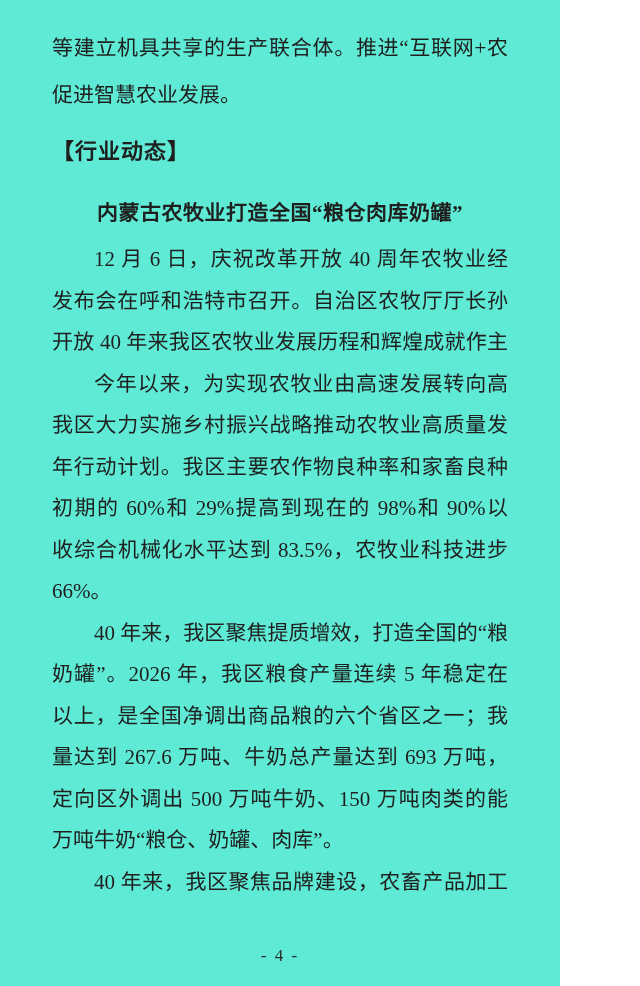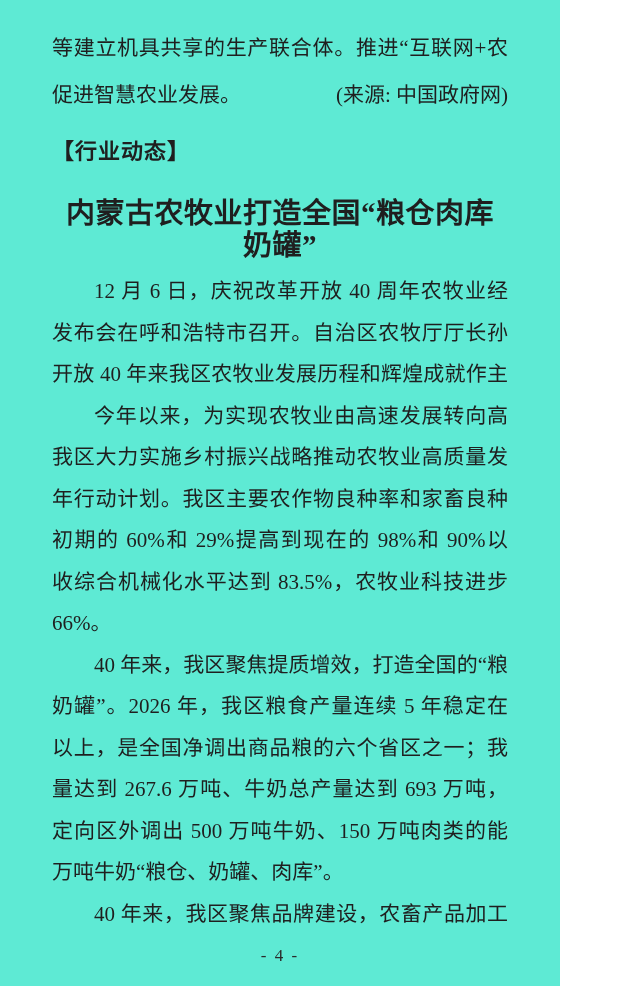--- a/index.html
+++ b/index.html
@@ -46,21 +46,21 @@
     margin-top: 18px;
     font-family: "Liberation Sans", "DejaVu Sans", sans-serif;
     font-weight: bold;
     font-size: 22px;
     line-height: 30px;
     letter-spacing: 1px;
   }
   
   .article-title {
     margin: 30px 0 0 0;
-    font-size: 29px;
+    font-size: 21px;
     font-weight: bold;
     text-align: center;
     line-height: 32px;
     letter-spacing: 0.5px;
     font-family: "Liberation Serif", "DejaVu Serif", serif;
   }
   
   .article {
     margin-top: 10px;
     font-size: 21px;
@@ -89,21 +89,20 @@
 </head>
 <body>
 
 <div class="page">
   <div class="content">
 
     <div class="intro">
       <div class="line just">等建立机具共享的生产联合体。推进“互联网+农机作业”，</div>
       <div class="line split">
         <span>促进智慧农业发展。</span>
-        <span>(来源: 中国政府网)</span>
       </div>
     </div>
 
     <div class="section-header">【行业动态】</div>
 
     <h1 class="article-title">内蒙古农牧业打造全国“粮仓肉库奶罐”</h1>
 
     <div class="article">
 
       <div>

